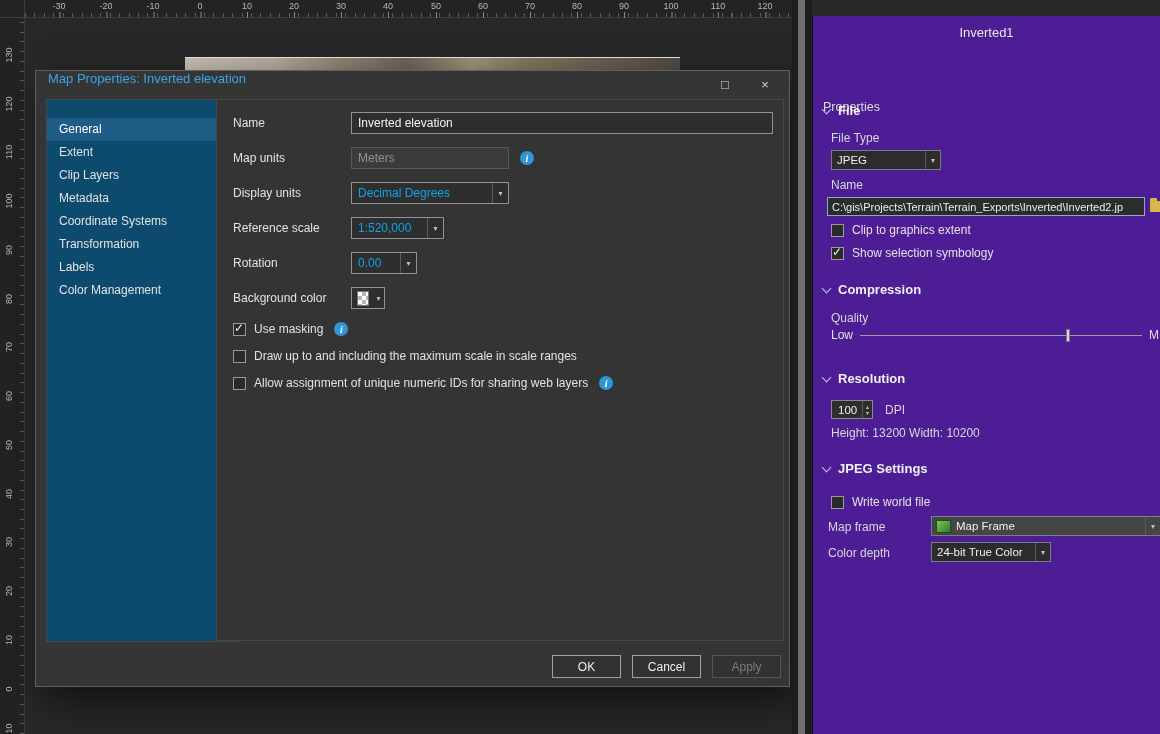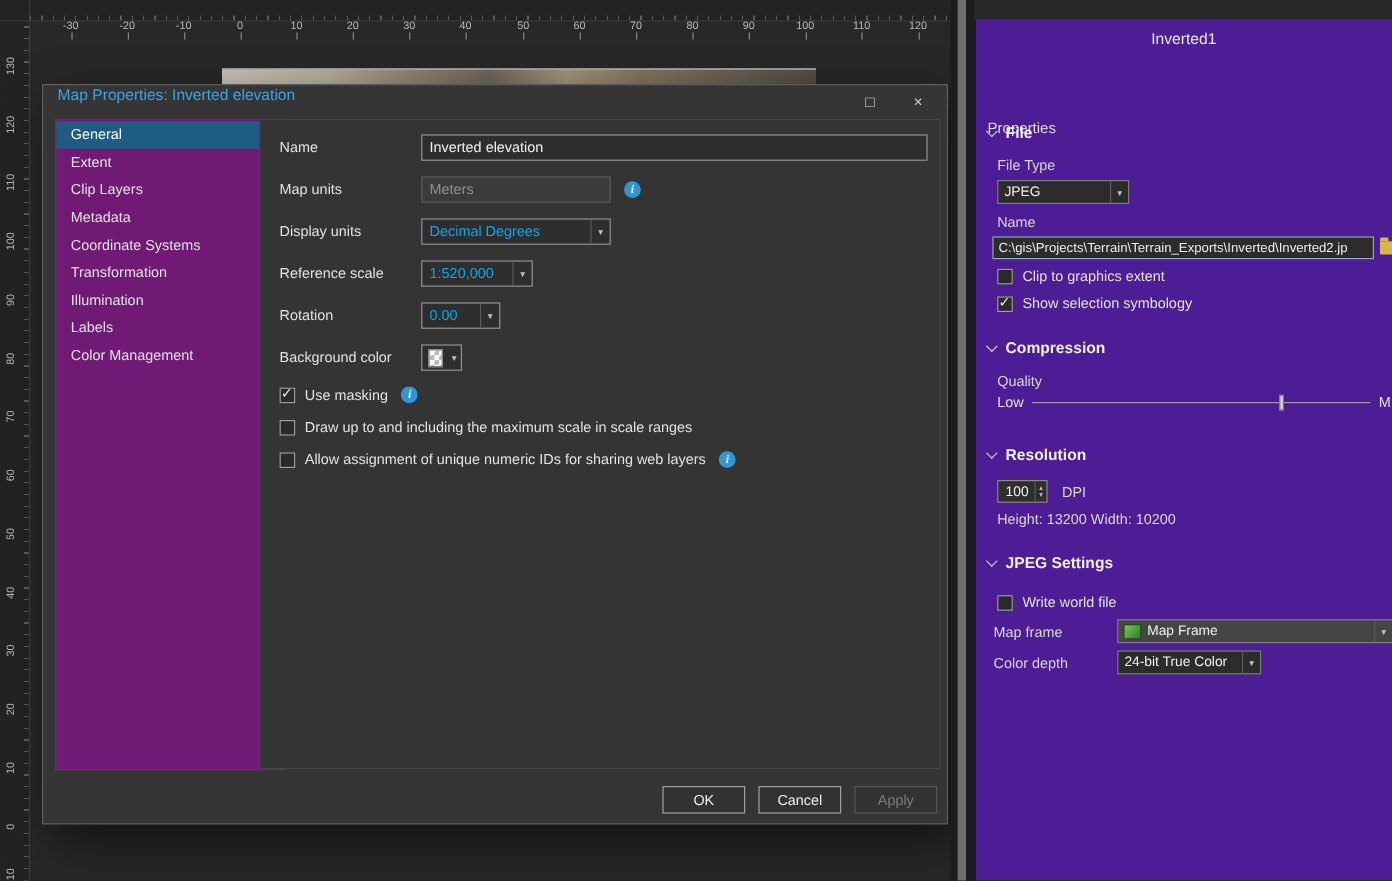--- a/index.html
+++ b/index.html
@@ -4,36 +4,36 @@
 <style>
   html,body{margin:0;padding:0;background:#161616;font-family:"Liberation Sans",sans-serif;}
   .screen{position:relative;width:1160px;height:734px;overflow:hidden;background:#282828;}
 
   
   .canvas{position:absolute;left:0;top:0;width:792px;height:734px;background:#282828;}
   .corner{position:absolute;left:0;top:0;width:25px;height:18px;background:#232323;border-right:1px solid #3c3c3c;border-bottom:1px solid #3c3c3c;box-sizing:border-box;}
   .hruler{position:absolute;left:25px;top:0;width:767px;height:18px;background-color:#232323;border-bottom:1px solid #3c3c3c;box-sizing:border-box;
     background-image:repeating-linear-gradient(90deg,#5c5c5c 0 1px,transparent 1px 9.42px);
     background-size:100% 4px;background-position:0 100%;background-repeat:no-repeat;}
-  .hlab{position:absolute;top:16px;transform:translateX(-50%);font-size:9px;color:#b8b8b8;}
+  .hlab{position:absolute;top:1px;transform:translateX(-50%);font-size:9px;color:#b8b8b8;}
   .hlab::after{content:"";position:absolute;left:50%;top:11px;width:1px;height:6px;background:#8a8a8a;}
   .vruler{position:absolute;left:0;top:18px;width:25px;height:716px;background-color:#232323;border-right:1px solid #3c3c3c;box-sizing:border-box;
     background-image:repeating-linear-gradient(0deg,#5c5c5c 0 1px,transparent 1px 9.74px);
     background-size:4px 100%;background-position:100% 0;background-repeat:no-repeat;}
   .vlab{position:absolute;left:9px;transform:translate(-50%,-50%) rotate(-90deg);font-size:9px;color:#b8b8b8;white-space:nowrap;}
   .map-strip{position:absolute;left:185px;top:57px;width:495px;height:13px;border-top:1px solid #e6e6e6;box-sizing:border-box;
     background:linear-gradient(90deg,#c9c4b6 0%,#b5ae9c 18%,#8e8472 32%,#6e665a 45%,#a3957c 58%,#85755f 70%,#6b6253 84%,#514c45 100%);}
 
   
   .dialog{position:absolute;left:35px;top:70px;width:755px;height:617px;background:#353535;border:1px solid #5f5f5f;box-sizing:border-box;box-shadow:10px 14px 38px rgba(0,0,0,.6);}
   .titlebar{position:absolute;left:0;top:0;right:0;height:28px;display:flex;align-items:flex-start;padding-left:12px;}
   .dlg-title{color:var(--accent,#3aa5e6);font-size:13px;}
   .winbtns{position:absolute;right:4px;top:1px;display:flex;}
   .winbtn{width:40px;height:25px;display:flex;align-items:center;justify-content:center;color:#d2d2d2;font-size:13px;cursor:pointer;}
-  .sidebar{position:absolute;left:10px;top:28px;width:192px;height:543px;background:#701a75;border:1px solid #474747;box-sizing:border-box;padding-top:1px;}
+  .sidebar{position:absolute;left:10px;top:28px;width:192px;height:543px;background:#0c4a6e;border:1px solid #474747;box-sizing:border-box;padding-top:18px;}
   .tab{height:23px;line-height:23px;padding-left:12px;font-size:12px;color:#e2e2e2;cursor:pointer;white-space:nowrap;}
   .tab.sel{background:var(--tab_selected,#1f5c85);color:#ffffff;}
   .content{position:absolute;left:180px;top:28px;width:568px;height:542px;background:#343434;border:1px solid #474747;box-sizing:border-box;padding:12px 10px 12px 16px;}
   .frow{display:flex;align-items:center;height:22px;margin-bottom:13px;}
   .flabel{width:118px;font-size:12px;color:#e2e2e2;flex:none;}
   .inp{height:22px;background:#2e2e2e;border:1px solid #939393;color:#f2f2f2;font-size:12px;padding:0 6px;box-sizing:border-box;display:flex;align-items:center;}
   .inp.full{flex:1;}
   .inp.disabled{background:#3b3b3b;border-color:#585858;color:#909090;}
   .combo{display:flex;align-items:center;justify-content:space-between;height:22px;background:#2e2e2e;border:1px solid #939393;box-sizing:border-box;cursor:pointer;}
   .combo .val{font-size:12px;color:#0ea5e9;padding:0 6px;white-space:nowrap;}
@@ -137,21 +137,20 @@
       </div>
     </div>
 
     <div class="sidebar">
       <div class="tab sel">General</div>
       <div class="tab">Extent</div>
       <div class="tab">Clip Layers</div>
       <div class="tab">Metadata</div>
       <div class="tab">Coordinate Systems</div>
       <div class="tab">Transformation</div>
-      <div class="tab">Illumination</div>
       <div class="tab">Labels</div>
       <div class="tab">Color Management</div>
     </div>
 
     <div class="content">
       <div class="frow">
         <span class="flabel">Name</span>
         <div class="inp full">Inverted elevation</div>
       </div>
       <div class="frow">

